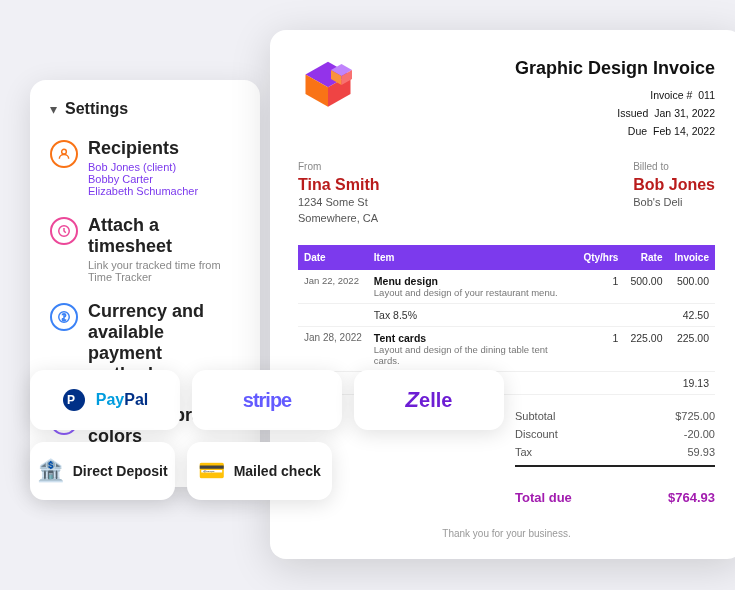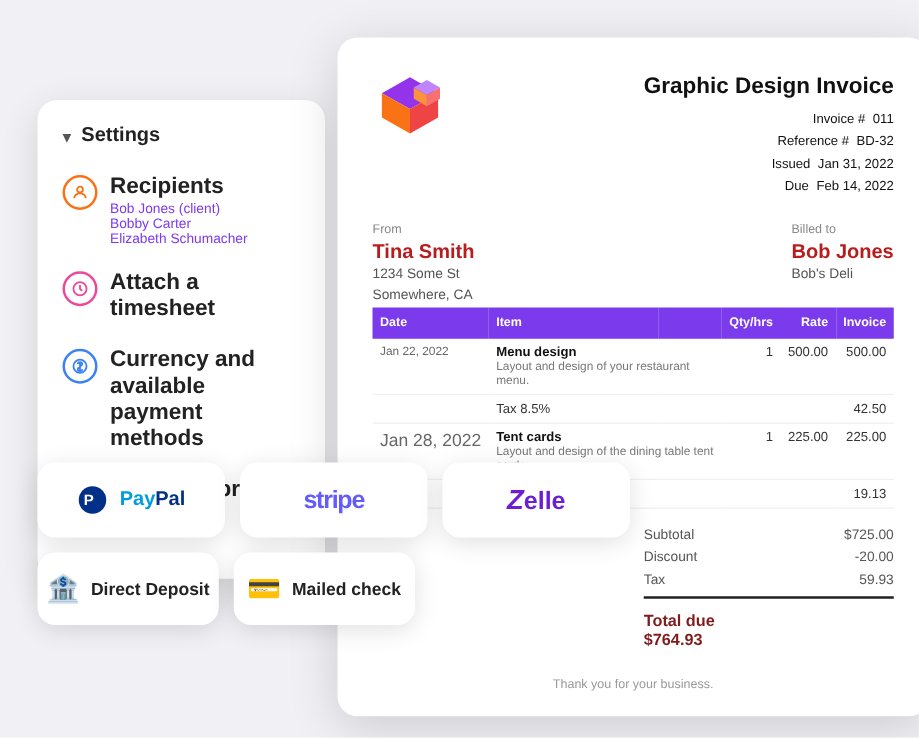--- a/index.html
+++ b/index.html
@@ -126,21 +126,21 @@
       color: #888;
     }
     .invoice-meta-value {
       color: #111;
       font-weight: 500;
     }
 
     .invoice-parties {
       display: flex;
       justify-content: space-between;
-      margin-bottom: 2px;
+      margin-bottom: 18px;
     }
     .invoice-party-label {
       font-size: 10px;
       color: #888;
       margin-bottom: 4px;
     }
     .invoice-party-name {
       font-size: 16px;
       font-weight: 600;
       color: #b91c1c;
@@ -191,25 +191,24 @@
     .totals-row {
       display: flex;
       justify-content: space-between;
       font-size: 11px;
       color: #555;
       padding: 3px 0;
     }
     .totals-row.total {
       font-size: 13px;
       font-weight: 700;
-      color: #7f1d1d;
+      color: #a21caf;
       border-top: 2px solid #222;
       margin-top: 4px;
-      padding-top: 10px;
-      flex-direction: column;
+      padding-top: 23px;
     }
     .invoice-footer {
       text-align: center;
       font-size: 10px;
       color: #999;
       padding-top: 8px;
     }
 
     
     .payment-cards {
@@ -286,20 +285,21 @@
 
   <div class="settings-item">
     <div class="settings-icon icon-pink">
       <svg width="14" height="14" viewBox="0 0 24 24" fill="none" stroke="currentColor" stroke-width="2.5">
         <circle cx="12" cy="12" r="9"></circle>
           <path d="M12 7v5l3 3"></path>
       </svg>
     </div>
     <div class="settings-item-content">
       <div class="settings-item-title">Attach a timesheet</div>
+      <div class="settings-item-desc">Link your tracked time from Time Tracker</div>
     </div>
   </div>
 
   <div class="settings-item">
     <div class="settings-icon icon-blue">
       <svg width="14" height="14" viewBox="0 0 24 24" fill="none" stroke="currentColor" stroke-width="2.5">
         <circle cx="12" cy="12" r="9"></circle>
           <path d="M12 6v12M9 9c0-1.5 1.3-2.5 3-2.5s3 1 3 2.5c0 3.5-6 3.5-6 7 0 1.5 1.3 2.5 3 2.5s3-1 3-2.5"></path>
       </svg>
     </div>
@@ -339,24 +339,20 @@
       <polygon points="44,16 58,24 58,36 44,28" fill="#fb923c"></polygon>
       <polygon points="72,16 58,24 58,36 72,28" fill="#f87171"></polygon>
     </svg>
 
     <div class="invoice-title-block">
       <div class="invoice-title">Graphic Design Invoice</div>
       <div class="invoice-meta">
         <div class="invoice-meta-row">
           <span class="invoice-meta-label">Invoice #</span>
           <span class="invoice-meta-value">011</span>
-        </div>
-        <div class="invoice-meta-row">
-          <span class="invoice-meta-label">Reference #</span>
-          <span class="invoice-meta-value">BD-32</span>
         </div>
         <div class="invoice-meta-row">
           <span class="invoice-meta-label">Issued</span>
           <span class="invoice-meta-value">Jan 31, 2022</span>
         </div>
         <div class="invoice-meta-row">
           <span class="invoice-meta-label">Due</span>
           <span class="invoice-meta-value">Feb 14, 2022</span>
         </div>
       </div>
@@ -401,21 +397,21 @@
       </tr>
       <tr class="tax-row">
         <td></td>
         <td colspan="2">Tax <span>8.5%</span></td>
         <td></td>
           <td></td>
         <td class="right">42.50</td>
       </tr>
 
       <tr>
-        <td style="font-size:14px;color:#666;white-space:nowrap;">Jan 28, 2022</td>
+        <td style="font-size:10px;color:#666;white-space:nowrap;">Jan 28, 2022</td>
         <td colspan="2">
           <div class="item-name">Tent cards</div>
           <div class="item-desc">Layout and design of the dining table tent cards.</div>
         </td>
         <td class="right">1</td>
         <td class="right">225.00</td>
         <td class="right">225.00</td>
       </tr>
       <tr class="tax-row">
         <td></td>

